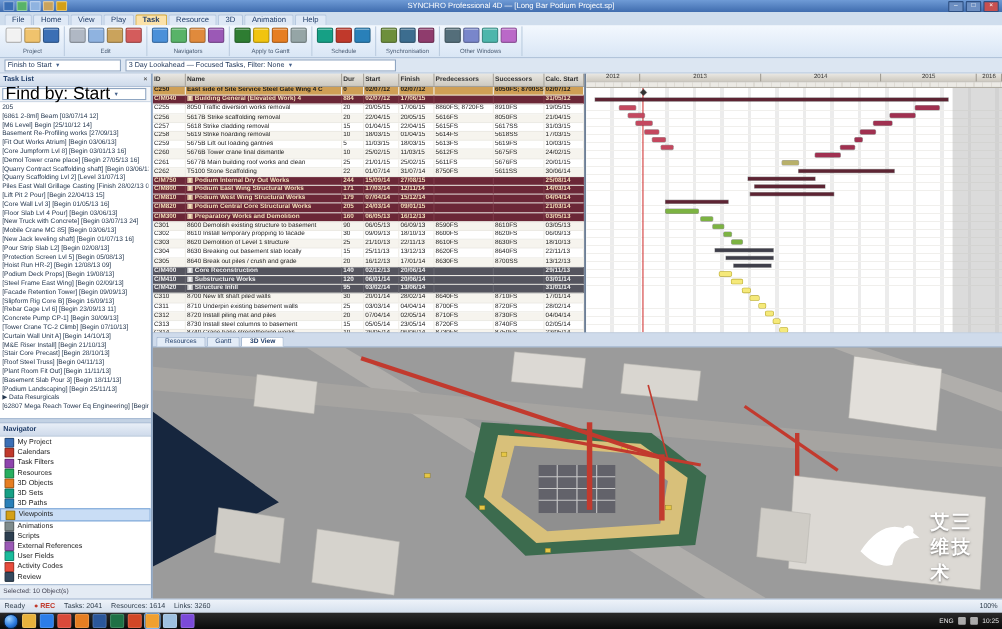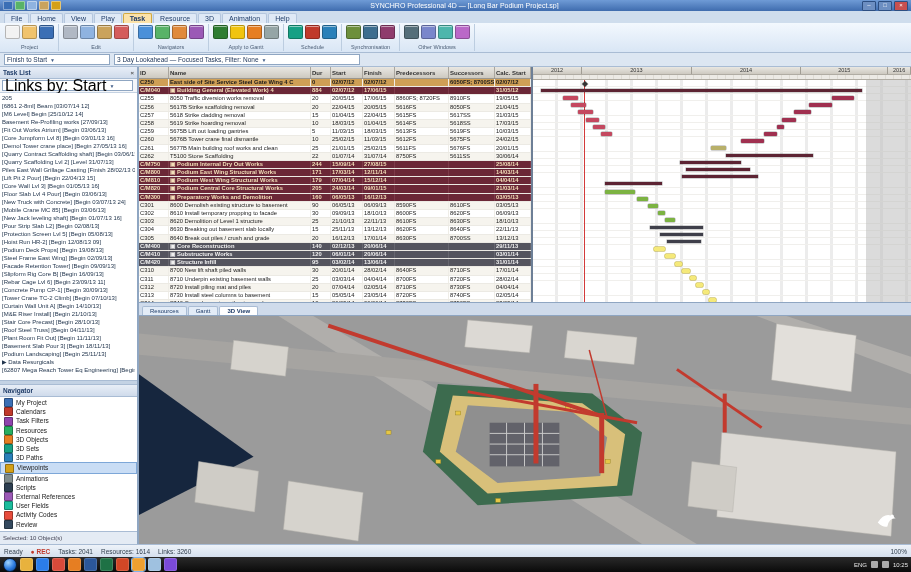--- a/index.html
+++ b/index.html
@@ -226,21 +226,21 @@
 
   <div class="main">
 
     <div class="leftpanel">
       <div class="lp-header">
         <span>Task List</span>
         <span class="lp-close">×</span>
       </div>
       <div class="lp-filter">
         <div class="combo" style="width:125px">
-          <span>Links by: Start</span>
+          <span>Find by: Start</span>
           <span class="chev">▼</span>
         </div>
       </div>
       <div class="tree">
           <div class="titem">205</div>
           <div class="titem">[6861 2-8ml] Beam [03/07/14 12]</div>
           <div class="titem">[M6 Level] Begin [25/10/12 14]</div>
           <div class="titem">Basement Re-Profiling works [27/09/13]</div>
           <div class="titem">[Fit Out Works Atrium] [Begin 03/06/13]</div>
           <div class="titem">[Core Jumpform Lvl 8] [Begin 03/01/13 16]</div>
@@ -746,20 +746,21 @@
           <g stroke="#c23a2e">
             <line x1="540" y1="55" x2="625" y2="115" stroke-width="3"></line>
             <rect x="586" y="80" width="4" height="40" fill="#c23a2e" stroke="none"></rect>
           </g>
         </svg>
         <div class="watermark">
           <svg width="22" height="22" viewBox="0 0 16 16">
             <path d="M2 9 Q8 0 15 6 Q10 6 9 12 Q6 13 2 9 Z" fill="#ffffff"></path>
             <circle cx="12.5" cy="4.5" r="1.2" fill="#ffffff"></circle>
           </svg>
+          <span>艾三维技术</span>
         </div>
       </div>
 
     </div>
   </div>
 
   <div class="statusbar">
     <span>Ready</span>
     <span class="status-rec">● REC</span>
     <span class="status-items">

